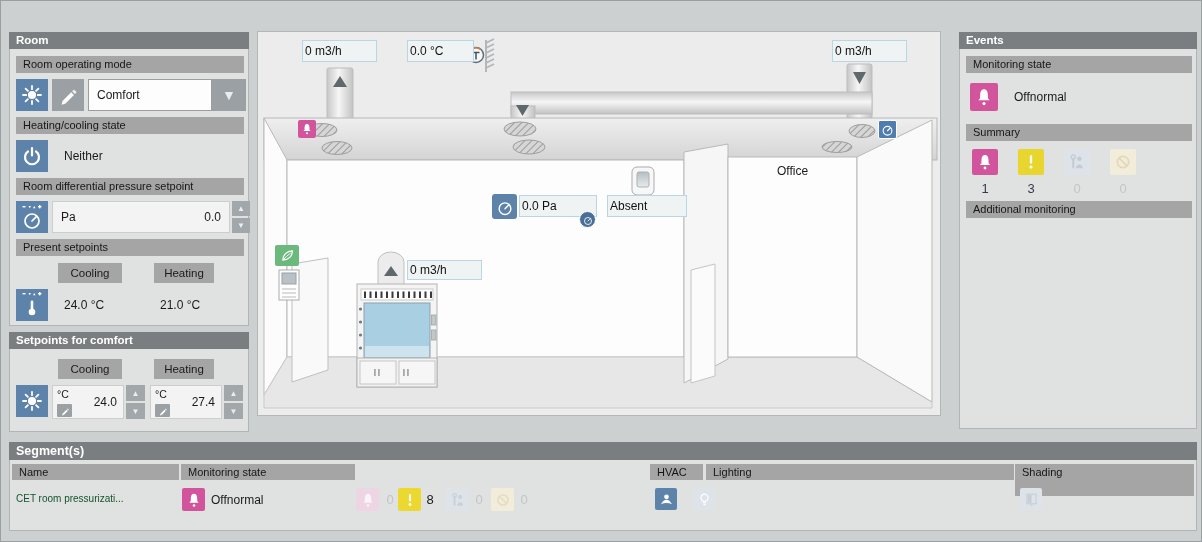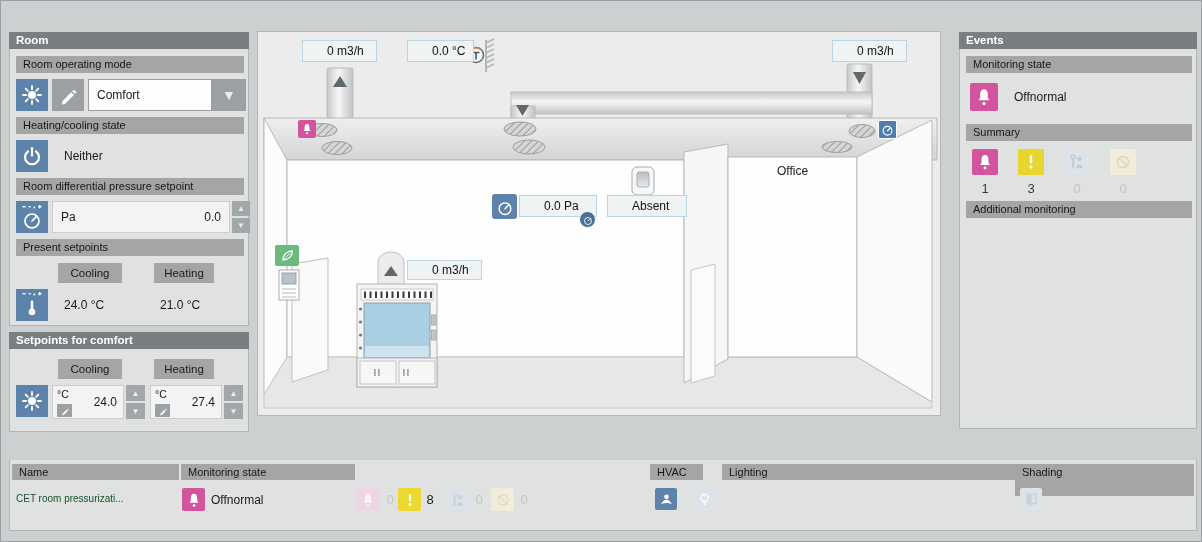--- a/index.html
+++ b/index.html
@@ -22,21 +22,21 @@
          display:flex; align-items:center; }
   .val { font-size:12px; color:#1a1a1a; display:flex; align-items:center; }
   .spin { display:flex; flex-direction:column; justify-content:space-between; }
   .spin .sp { flex:0 0 15px; background:#a2a7aa; border:none; color:#e8eef3; font-size:8px;
               line-height:15px; text-align:center; padding:0; cursor:pointer; }
   .dd-field { background:#fdfdfd; border:1px solid #9d9d9d; font-size:12px; color:#1a1a1a;
               display:flex; align-items:center; padding-left:8px; }
   .dd-btn { background:#9aa0a3; border:none; color:#e9edf0; font-size:14px; cursor:pointer; }
   .gpanel { background:#ececec; border:1px solid #b4b7b8; }
   .gbox { background:#eff3f4; border:1px solid #b9d6e5; font-size:12px; color:#111;
-          display:flex; align-items:center; padding-left:24px; position:absolute; }
+          display:flex; align-items:center; padding-left:2px; position:absolute; }
   .sq { position:absolute; display:flex; align-items:center; justify-content:center;
         border-radius:2px; color:#fff; }
   .cnt { font-size:13px; text-align:center; color:#333c4e; }
   .cnt.faded { color:#c2c5c7; }
   .evt-ic { display:flex; align-items:center; justify-content:center; border-radius:2px; color:#fff; }
   .office-lbl { font-size:12px; color:#1a1a1a; text-align:center; }
   .seg-name { font-size:10px; color:#14532d; }
   .offnormal-txt { font-size:12px; color:#1a1a1a; }
 </style>
 </head>
@@ -419,26 +419,27 @@
         </svg>
       </div>
     <div class="abs cnt" style="left:12px;top:132px;width:26px">1</div>
     <div class="abs cnt" style="left:58px;top:132px;width:26px">3</div>
     <div class="abs cnt faded" style="left:104px;top:132px;width:26px">0</div>
     <div class="abs cnt faded" style="left:150px;top:132px;width:26px">0</div>
 
     <div class="abs sec-hdr" style="left:6px;top:152px;width:226px;height:17px">Additional monitoring</div>
   </div>
 
+  <div class="abs panel-hdr" style="left:8px;top:441px;width:1188px;height:18px;font-size:12.5px;line-height:18px">Segment(s)</div>
   <div class="abs panel-body" style="left:8px;top:459px;width:1188px;height:71px">
 
     <div class="abs sec-hdr" style="left:2px;top:4px;width:167px;height:16px;line-height:16px">Name</div>
     <div class="abs sec-hdr" style="left:171px;top:4px;width:174px;height:16px;line-height:16px">Monitoring state</div>
     <div class="abs sec-hdr" style="left:640px;top:4px;width:53px;height:16px;line-height:16px">HVAC</div>
-    <div class="abs sec-hdr" style="left:712px;top:4px;width:308px;height:16px;line-height:16px">Lighting</div>
+    <div class="abs sec-hdr" style="left:696px;top:4px;width:308px;height:16px;line-height:16px">Lighting</div>
     <div class="abs sec-hdr" style="left:1005px;top:4px;width:179px;height:32px;line-height:16px">Shading</div>
 
     <div class="abs" style="left:0;top:25px;width:1188px;height:30px">
       <div class="abs seg-name" style="left:6px;top:8px">CET room pressurizati...</div>
       <div class="abs evt-ic" style="left:172px;top:3px;width:23px;height:23px;background:#d2549c;position:absolute">
         <svg class="ic" width="18" height="18">
             <use href="#sym-bell"></use>
           </svg>
         </div>
       <div class="abs offnormal-txt" style="left:201px;top:8px">Offnormal</div>

